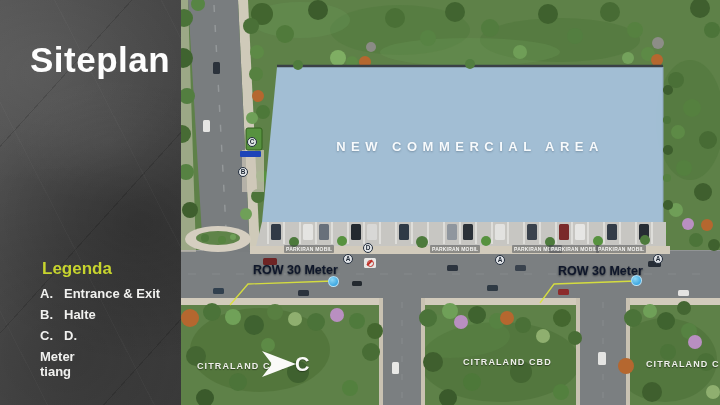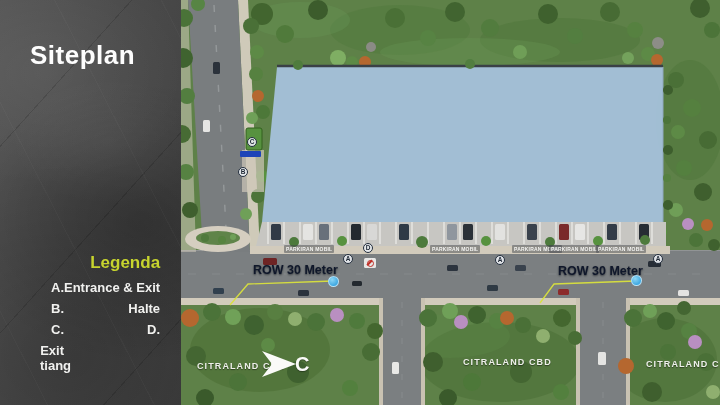--- a/index.html
+++ b/index.html
@@ -16,22 +16,22 @@
       radial-gradient(300px 260px at 40% 88%, rgba(0,0,0,.20), transparent 75%),
       radial-gradient(140px 90px at 60% 35%, rgba(255,255,255,.05), transparent 70%),
       linear-gradient(105deg,#565656 0%,#4a4a4a 45%,#3f3f3f 100%);
   }
   .sidebar::after{content:"";position:absolute;inset:0;
     background:
       repeating-linear-gradient(63deg, transparent 0 42px, rgba(255,255,255,.025) 42px 43px, transparent 43px 95px),
       repeating-linear-gradient(-48deg, transparent 0 57px, rgba(0,0,0,.14) 57px 58px, transparent 58px 125px);
   }
   .slide-title{position:absolute;left:30px;top:40px;color:#fdfdfd;
-    font-size:26px;font-weight:600;letter-spacing:.5px;z-index:2;}
-  .legend{position:absolute;left:40px;top:253px;z-index:2;text-align:right;}
+    font-size:35px;font-weight:600;letter-spacing:.5px;z-index:2;}
+  .legend{position:absolute;left:40px;top:259px;z-index:2;}
   .legend-heading{color:#c7d42e;font-size:17px;font-weight:700;margin:0 0 7px 2px;}
   .legend-rows{display:grid;grid-template-columns:24px 1fr;row-gap:6px;
     color:#f1f1ef;font-size:13px;font-weight:600;line-height:15px;}
 
   
   .area-label{position:absolute;left:277px;top:139px;width:386px;text-align:center;
     color:#f7fafc;font-size:13px;font-weight:700;letter-spacing:5.5px;
     text-shadow:0 1px 2px rgba(40,60,80,.35);white-space:nowrap;}
   .row-label{position:absolute;color:#0f172a;font-size:12.5px;font-weight:700;
     text-shadow:0 1px 2px rgba(15,20,25,.65);white-space:nowrap;}
@@ -309,25 +309,26 @@
     <div class="slide-title">Siteplan</div>
     <div class="legend">
       <div class="legend-heading">Legenda</div>
       <div class="legend-rows">
         <span>A.</span>
         <span>Entrance &amp; Exit</span>
         <span>B.</span>
         <span>Halte</span>
         <span>C.</span>
         <span>D.</span>
-        <span>Exit tiang</span>
+        <span>Meter tiang</span>
       </div>
     </div>
   </div>
 
+  <div class="area-label">NEW COMMERCIAL AREA</div>
 
   <div class="row-label" style="left:253px;top:263px;">ROW 30 Meter</div>
   <div class="row-label" style="left:558px;top:264px;">ROW 30 Meter</div>
   <div class="dot" style="left:328px;top:276px;"></div>
   <div class="dot" style="left:631px;top:275px;"></div>
 
   <div class="district-label" style="left:197px;top:361px;">CITRALAND CBD</div>
   <div class="district-label" style="left:463px;top:357px;">CITRALAND CBD</div>
   <div class="district-label" style="left:646px;top:359px;">CITRALAND CBD</div>
 

